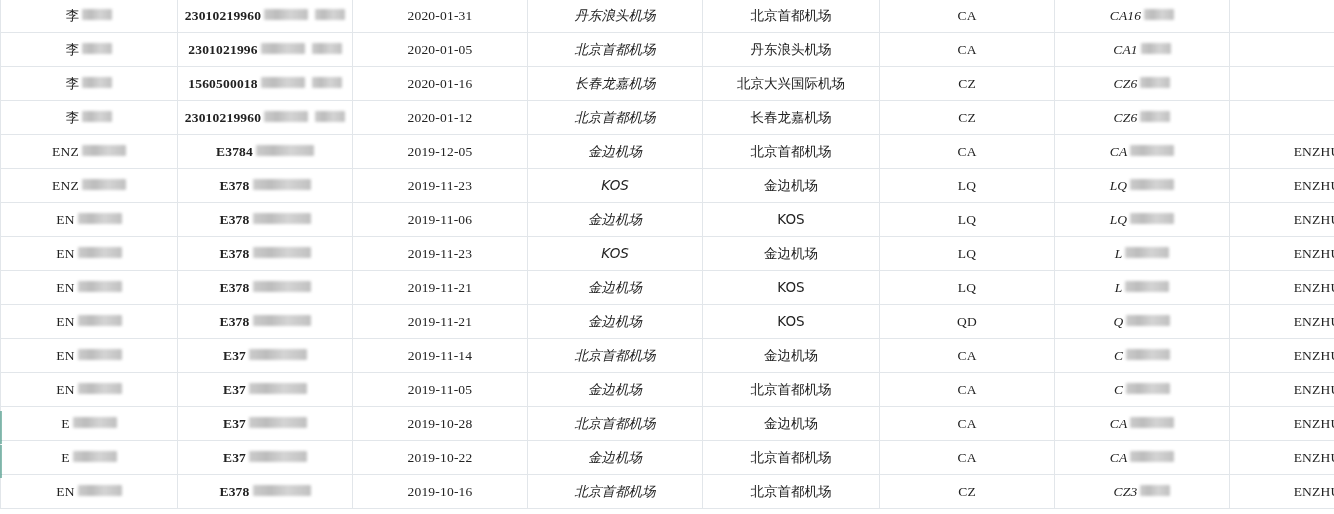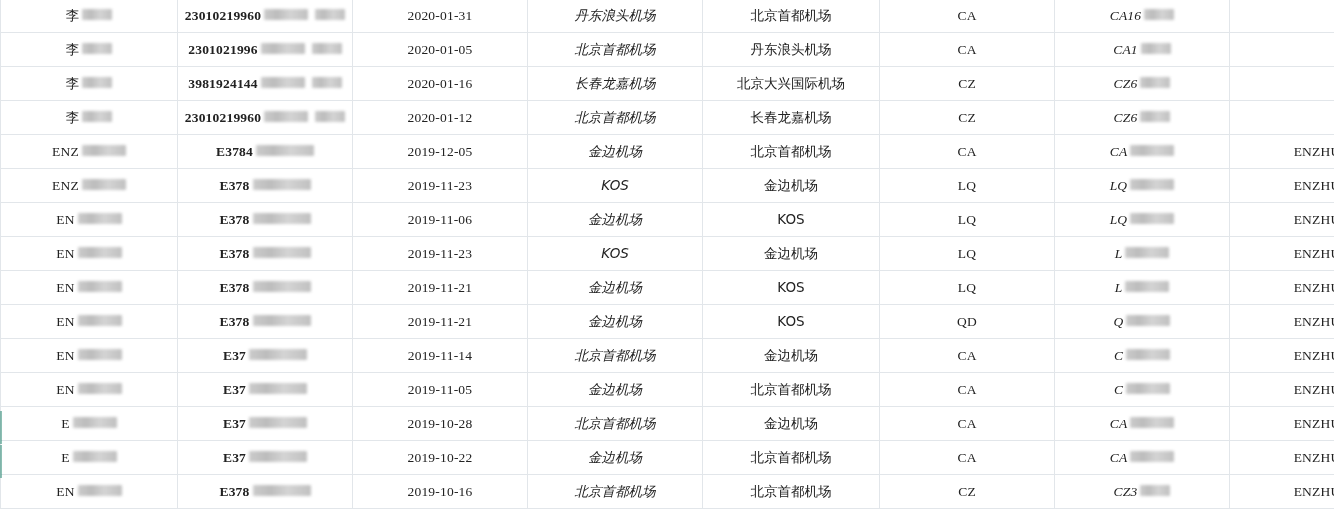--- a/index.html
+++ b/index.html
@@ -136,21 +136,21 @@
               <span class="redact r-s"></span>
             </span></td>
           <td class="c7 mono-ish"></td>
         </tr>
         <tr>
           <td class="c0"><span class="cell-inner">
               <span class="txt cjk">李</span>
               <span class="redact r-s"></span>
             </span></td>
           <td class="c1"><span class="cell-inner">
-              <span class="txt mono-ish">3981924144</span>
+              <span class="txt mono-ish">1560500018</span>
               <span class="redact r-m"></span>
               <span class="redact r-s r-gap"></span>
             </span></td>
           <td class="c2 mono-ish">2020-01-16</td>
           <td class="c3 cjk">长春龙嘉机场</td>
           <td class="c4 cjk">北京大兴国际机场</td>
           <td class="c5 mono-ish">CZ</td>
           <td class="c6"><span class="cell-inner">
               <span class="txt mono-ish">CZ6</span>
               <span class="redact r-s"></span>

